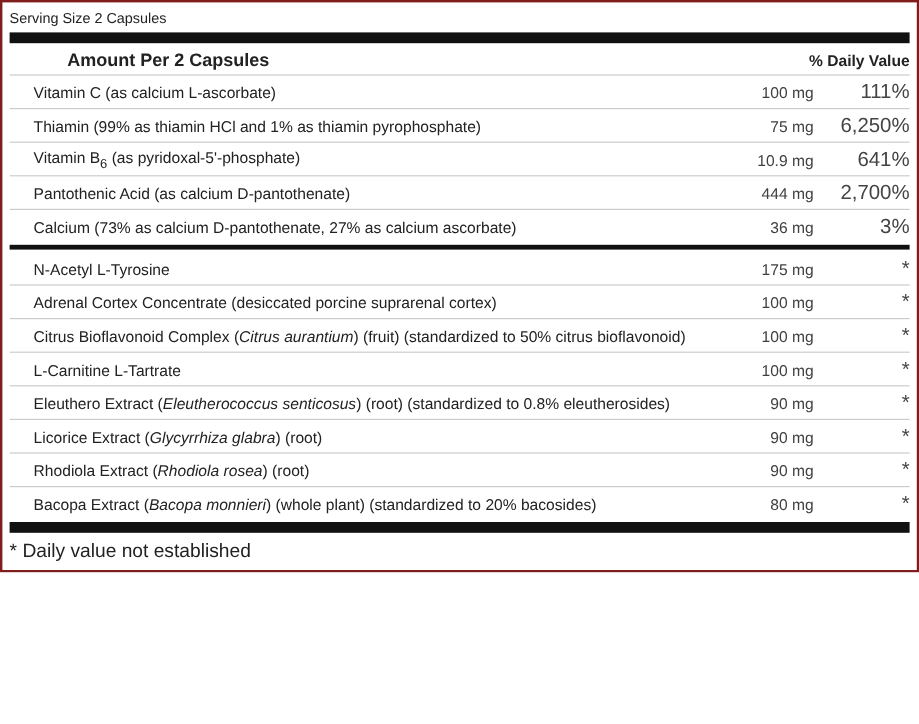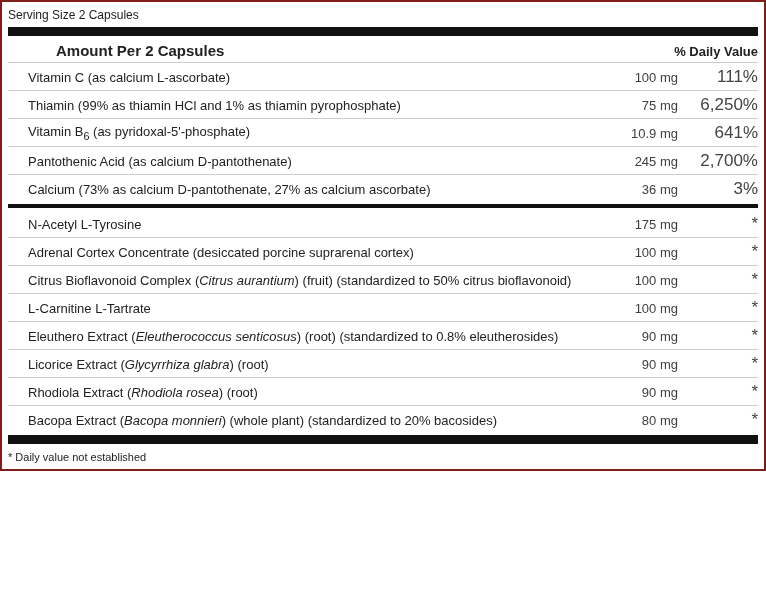--- a/index.html
+++ b/index.html
@@ -73,21 +73,21 @@
     .nutrient-row .dv {
       min-width: 60px;
       text-align: right;
       font-size: 17px;
       color: #444;
     }
     .nutrient-row .name em {
       font-style: italic;
     }
     .footnote {
-      font-size: 11px;
+      font-size: 16px;
       padding-top: 5px;
       color: #222;
     }
   </style>
 </head>
 <body>
 
 <div class="nutrition-label">
 
   <div class="serving-size">Serving Size 2 Capsules</div>
@@ -115,21 +115,21 @@
     </div>
       <div class="thin-bar"></div>
       <div class="nutrient-row">
       <span class="name">Vitamin B<sub>6</sub> (as pyridoxal-5'-phosphate)</span>
       <span class="amount">10.9 mg</span>
       <span class="dv">641%</span>
     </div>
       <div class="thin-bar"></div>
       <div class="nutrient-row">
       <span class="name">Pantothenic Acid (as calcium D-pantothenate)</span>
-      <span class="amount">245 mg</span>
+      <span class="amount">444 mg</span>
       <span class="dv">2,700%</span>
     </div>
       <div class="thin-bar"></div>
       <div class="nutrient-row">
       <span class="name">Calcium (73% as calcium D-pantothenate, 27% as calcium ascorbate)</span>
       <span class="amount">36 mg</span>
       <span class="dv">3%</span>
     </div>
     </div>
 

